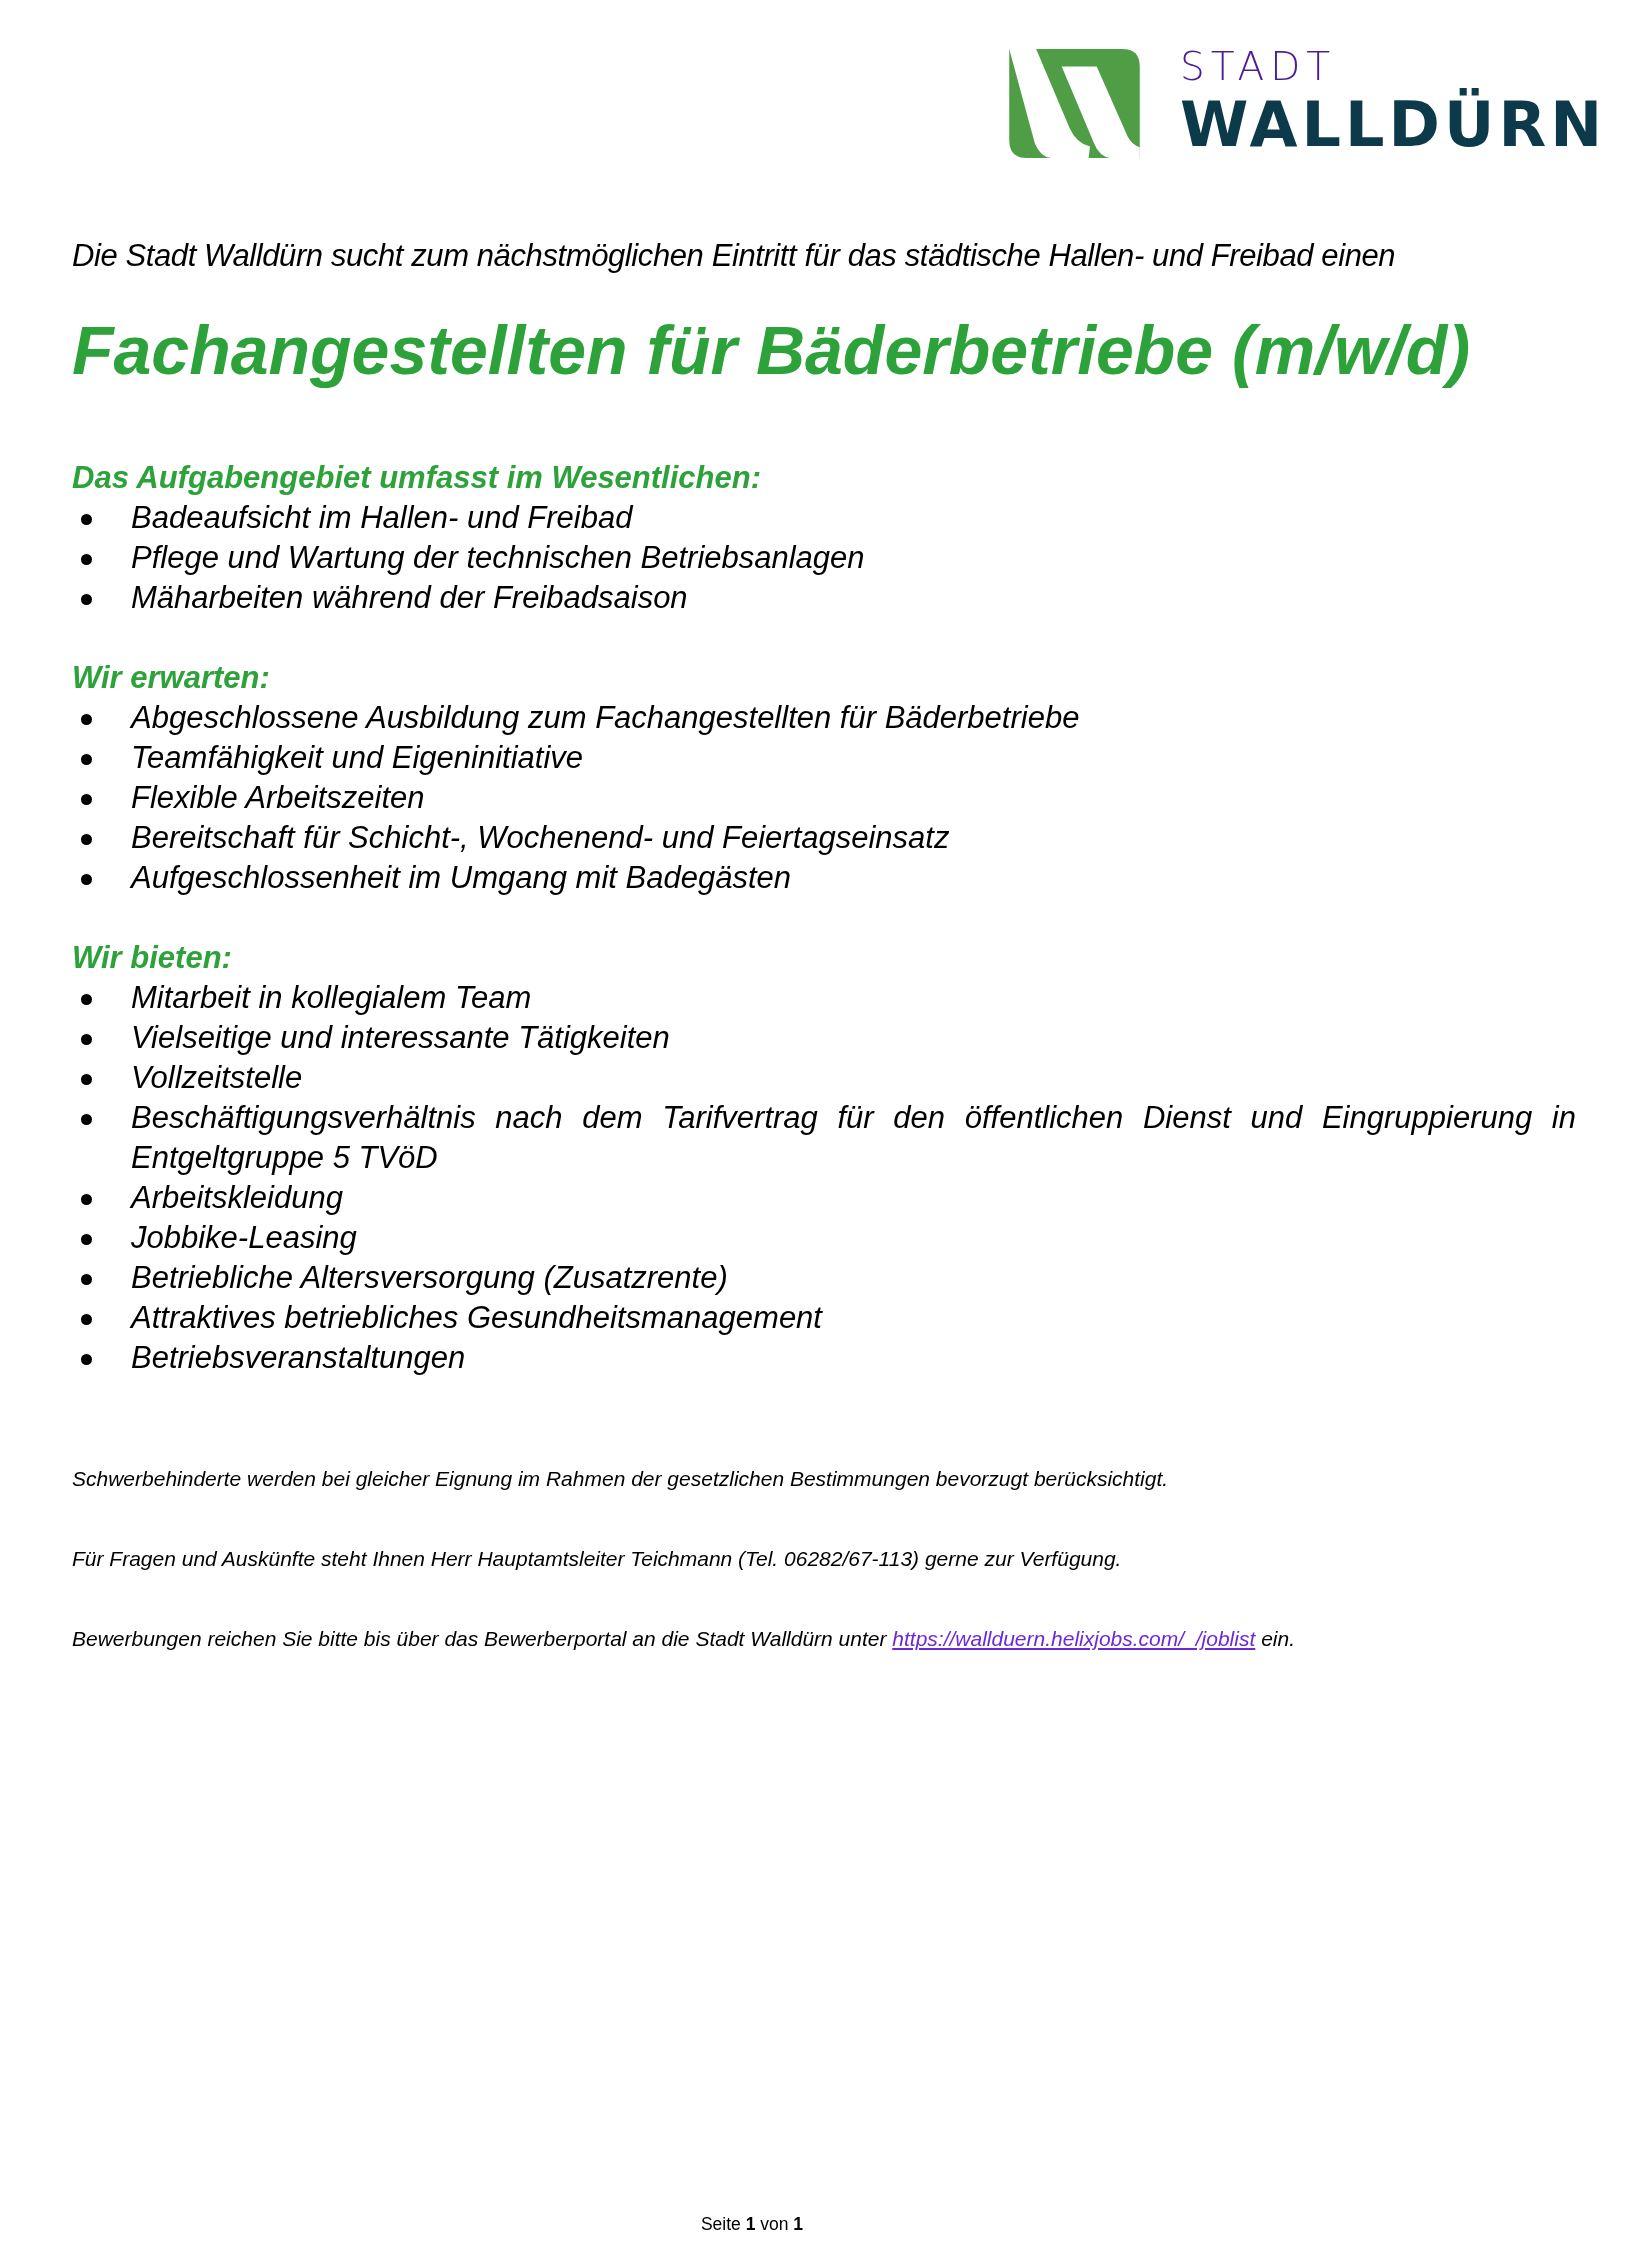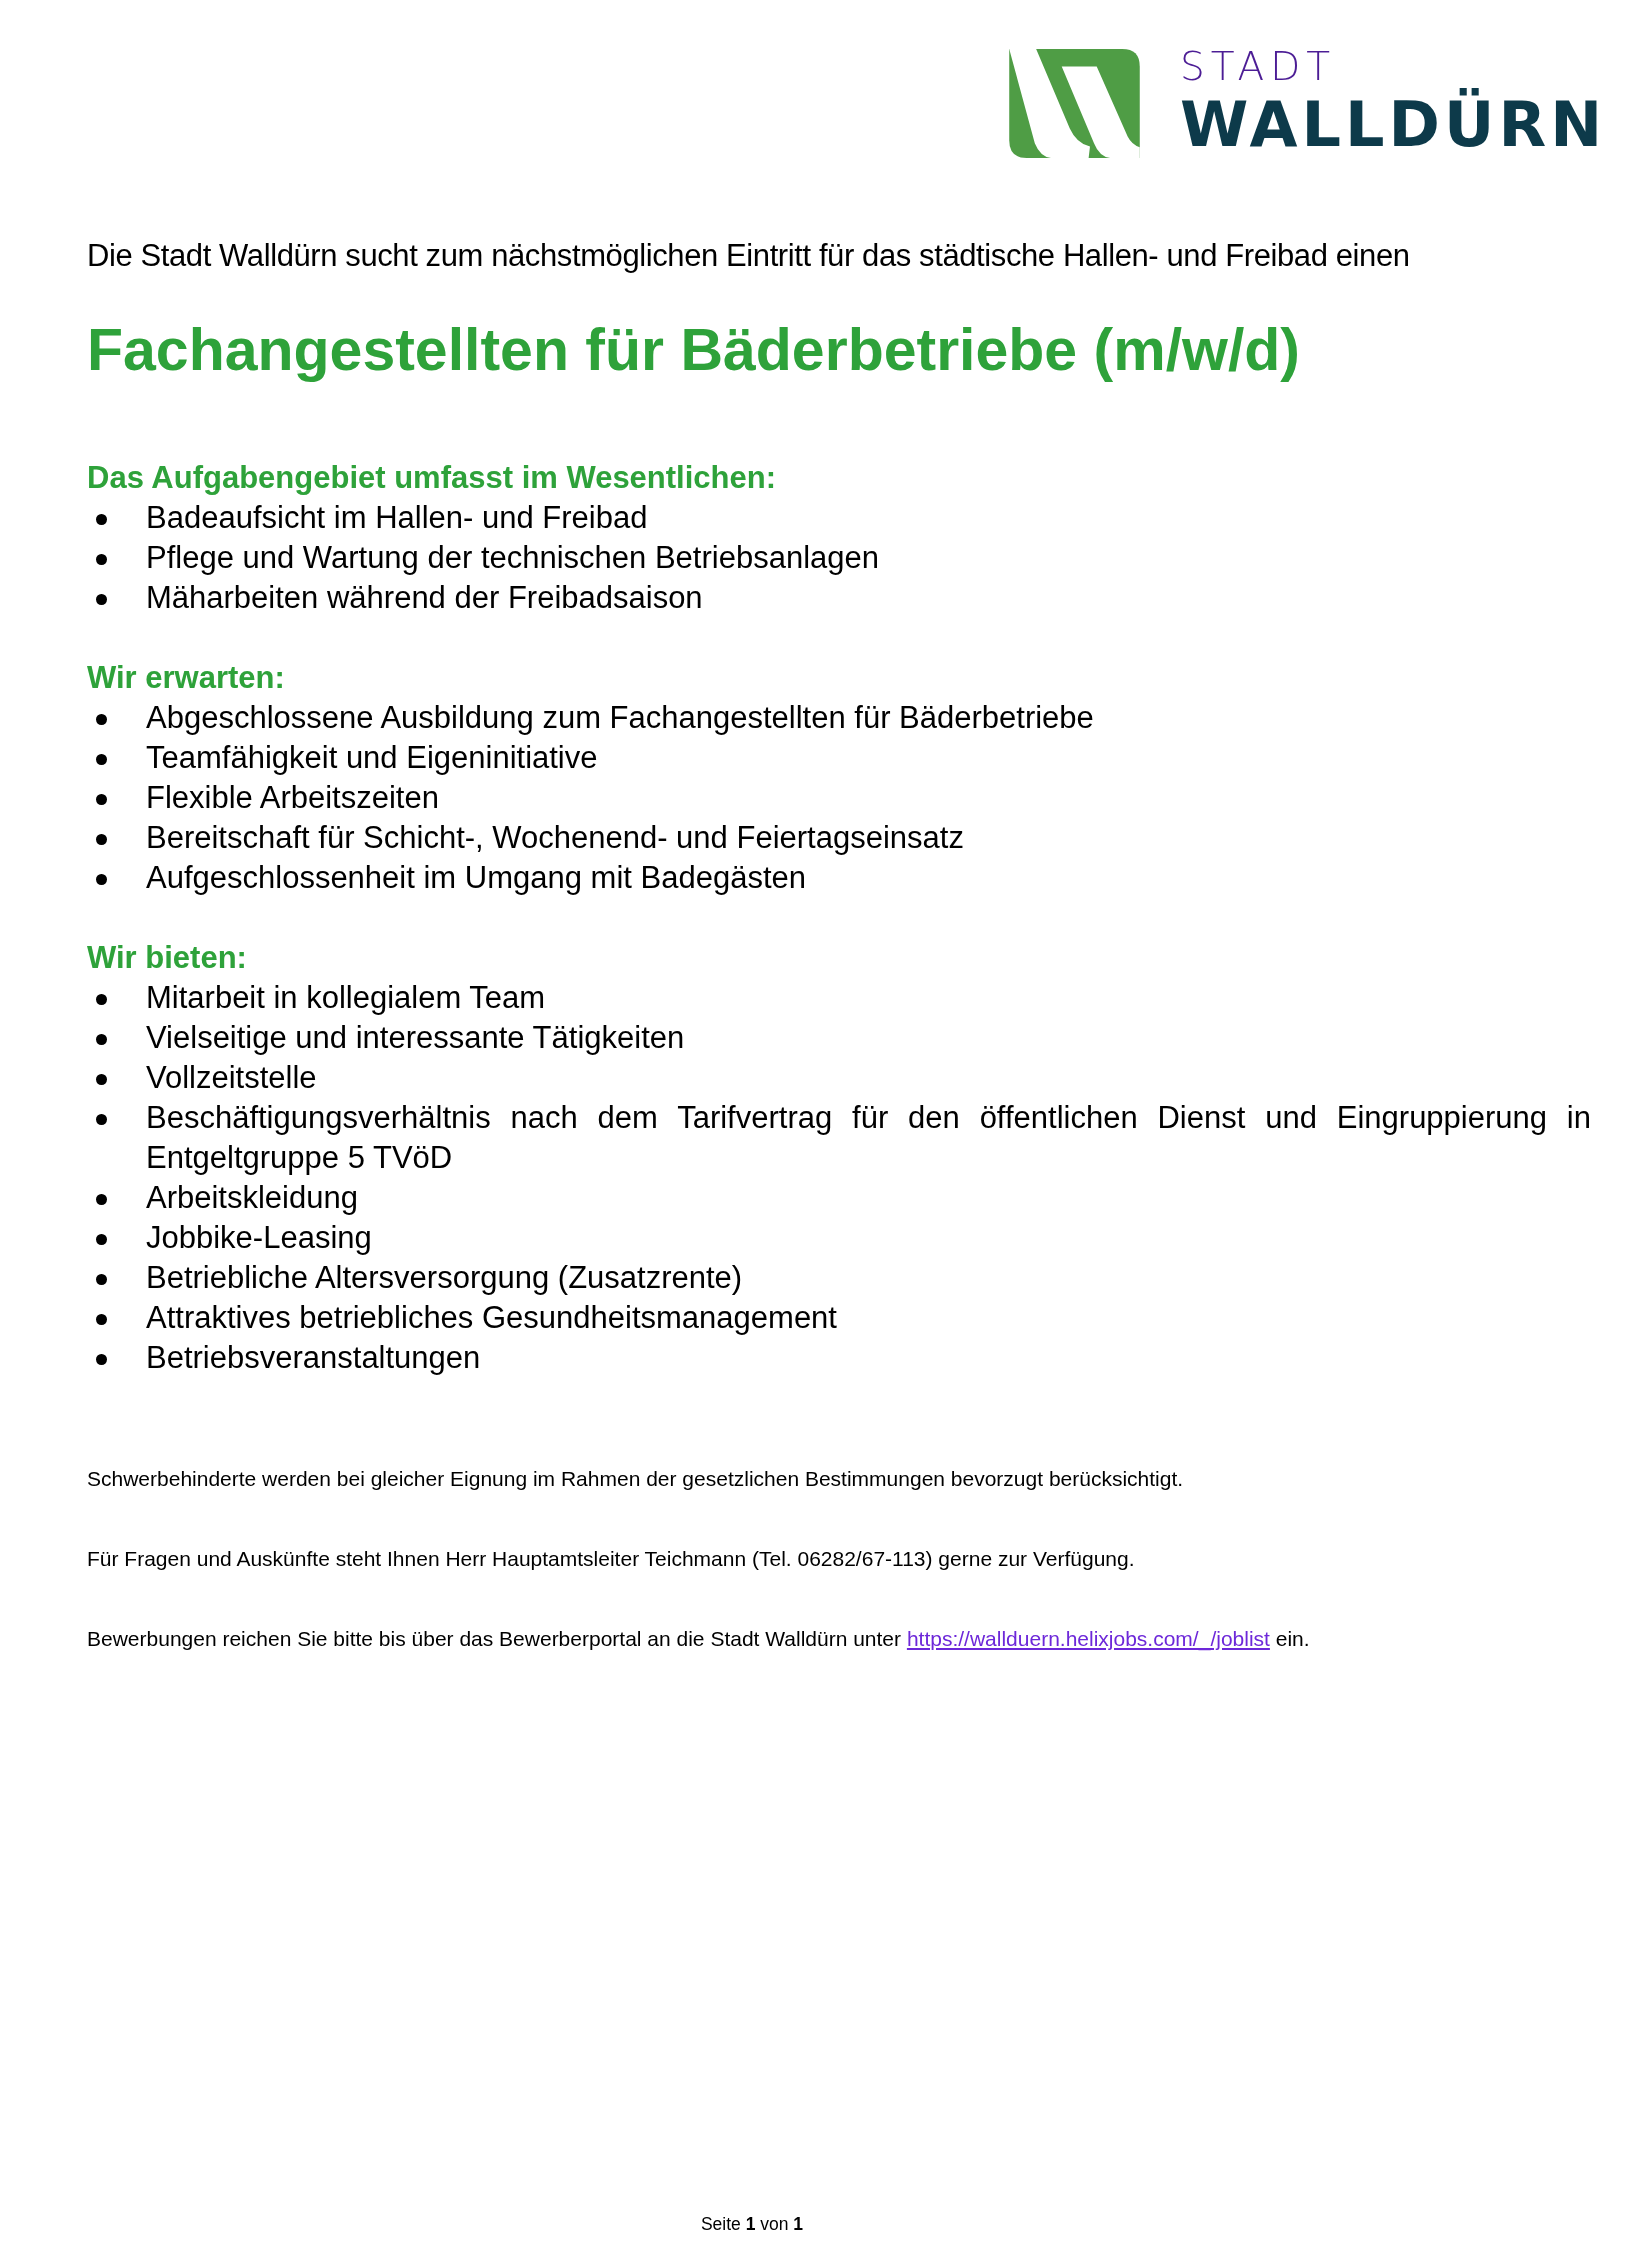--- a/index.html
+++ b/index.html
@@ -8,24 +8,24 @@
 
   
   .logo { position: absolute; left: 1009px; top: 49px; height: 109px; display: flex; align-items: center; }
   .logo-mark { width: 131px; height: 109px; display: block; }
   .logo-text { margin-left: 40px; display: flex; flex-direction: column; justify-content: center; height: 109px; }
   .logo-stadt { font-family: "DejaVu Sans", sans-serif; font-weight: 300; font-size: 39px; letter-spacing: 6px;
                 color: #4c1d95; line-height: 1; margin-top: -4px; -webkit-text-stroke: 0; font-stretch: condensed; }
   .logo-city { font-family: "DejaVu Sans", sans-serif; font-weight: 700; font-size: 62px; letter-spacing: 4px;
                color: #0d3a4a; line-height: 1; margin-top: 8px; }
 
-  .content { position: absolute; left: 87px; width: 1504px; top: 236px; }
+  .content { position: absolute; left: 72px; width: 1504px; top: 236px; font-style: italic; }
   .p { font-size: 21px; line-height: 40px; }
   .intro { font-size: 31px; line-height: 40px; white-space: nowrap; letter-spacing: -0.4px; }
-  .title { font-weight: 700; color: #2ea23a; font-size: 59px; line-height: 81px; margin-top: 34px; letter-spacing: 0px; white-space: nowrap; }
+  .title { font-weight: 700; color: #2ea23a; font-size: 68px; line-height: 81px; margin-top: 34px; letter-spacing: 0px; white-space: nowrap; }
   .section-head { font-weight: 700; color: #2ea23a; font-size: 31px; line-height: 40px; }
   .section { margin-top: 0; }
   .sec1 { margin-top: 67px; }
   .sec-gap { margin-top: 40px; }
   ul.bullets { list-style: none; margin: 0; padding: 0; }
   ul.bullets li { position: relative; padding-left: 59px; font-size: 31px; line-height: 40px; text-align: justify; }
   ul.bullets li .dot { position: absolute; left: 9.4px; top: 16px; width: 10.8px; height: 10.8px; border-radius: 50%; background: #000; }
   .justify { text-align: justify; text-align-last: left; }
   .para-block { margin-top: 40px; }
   .first-para { margin-top: 81px; }

